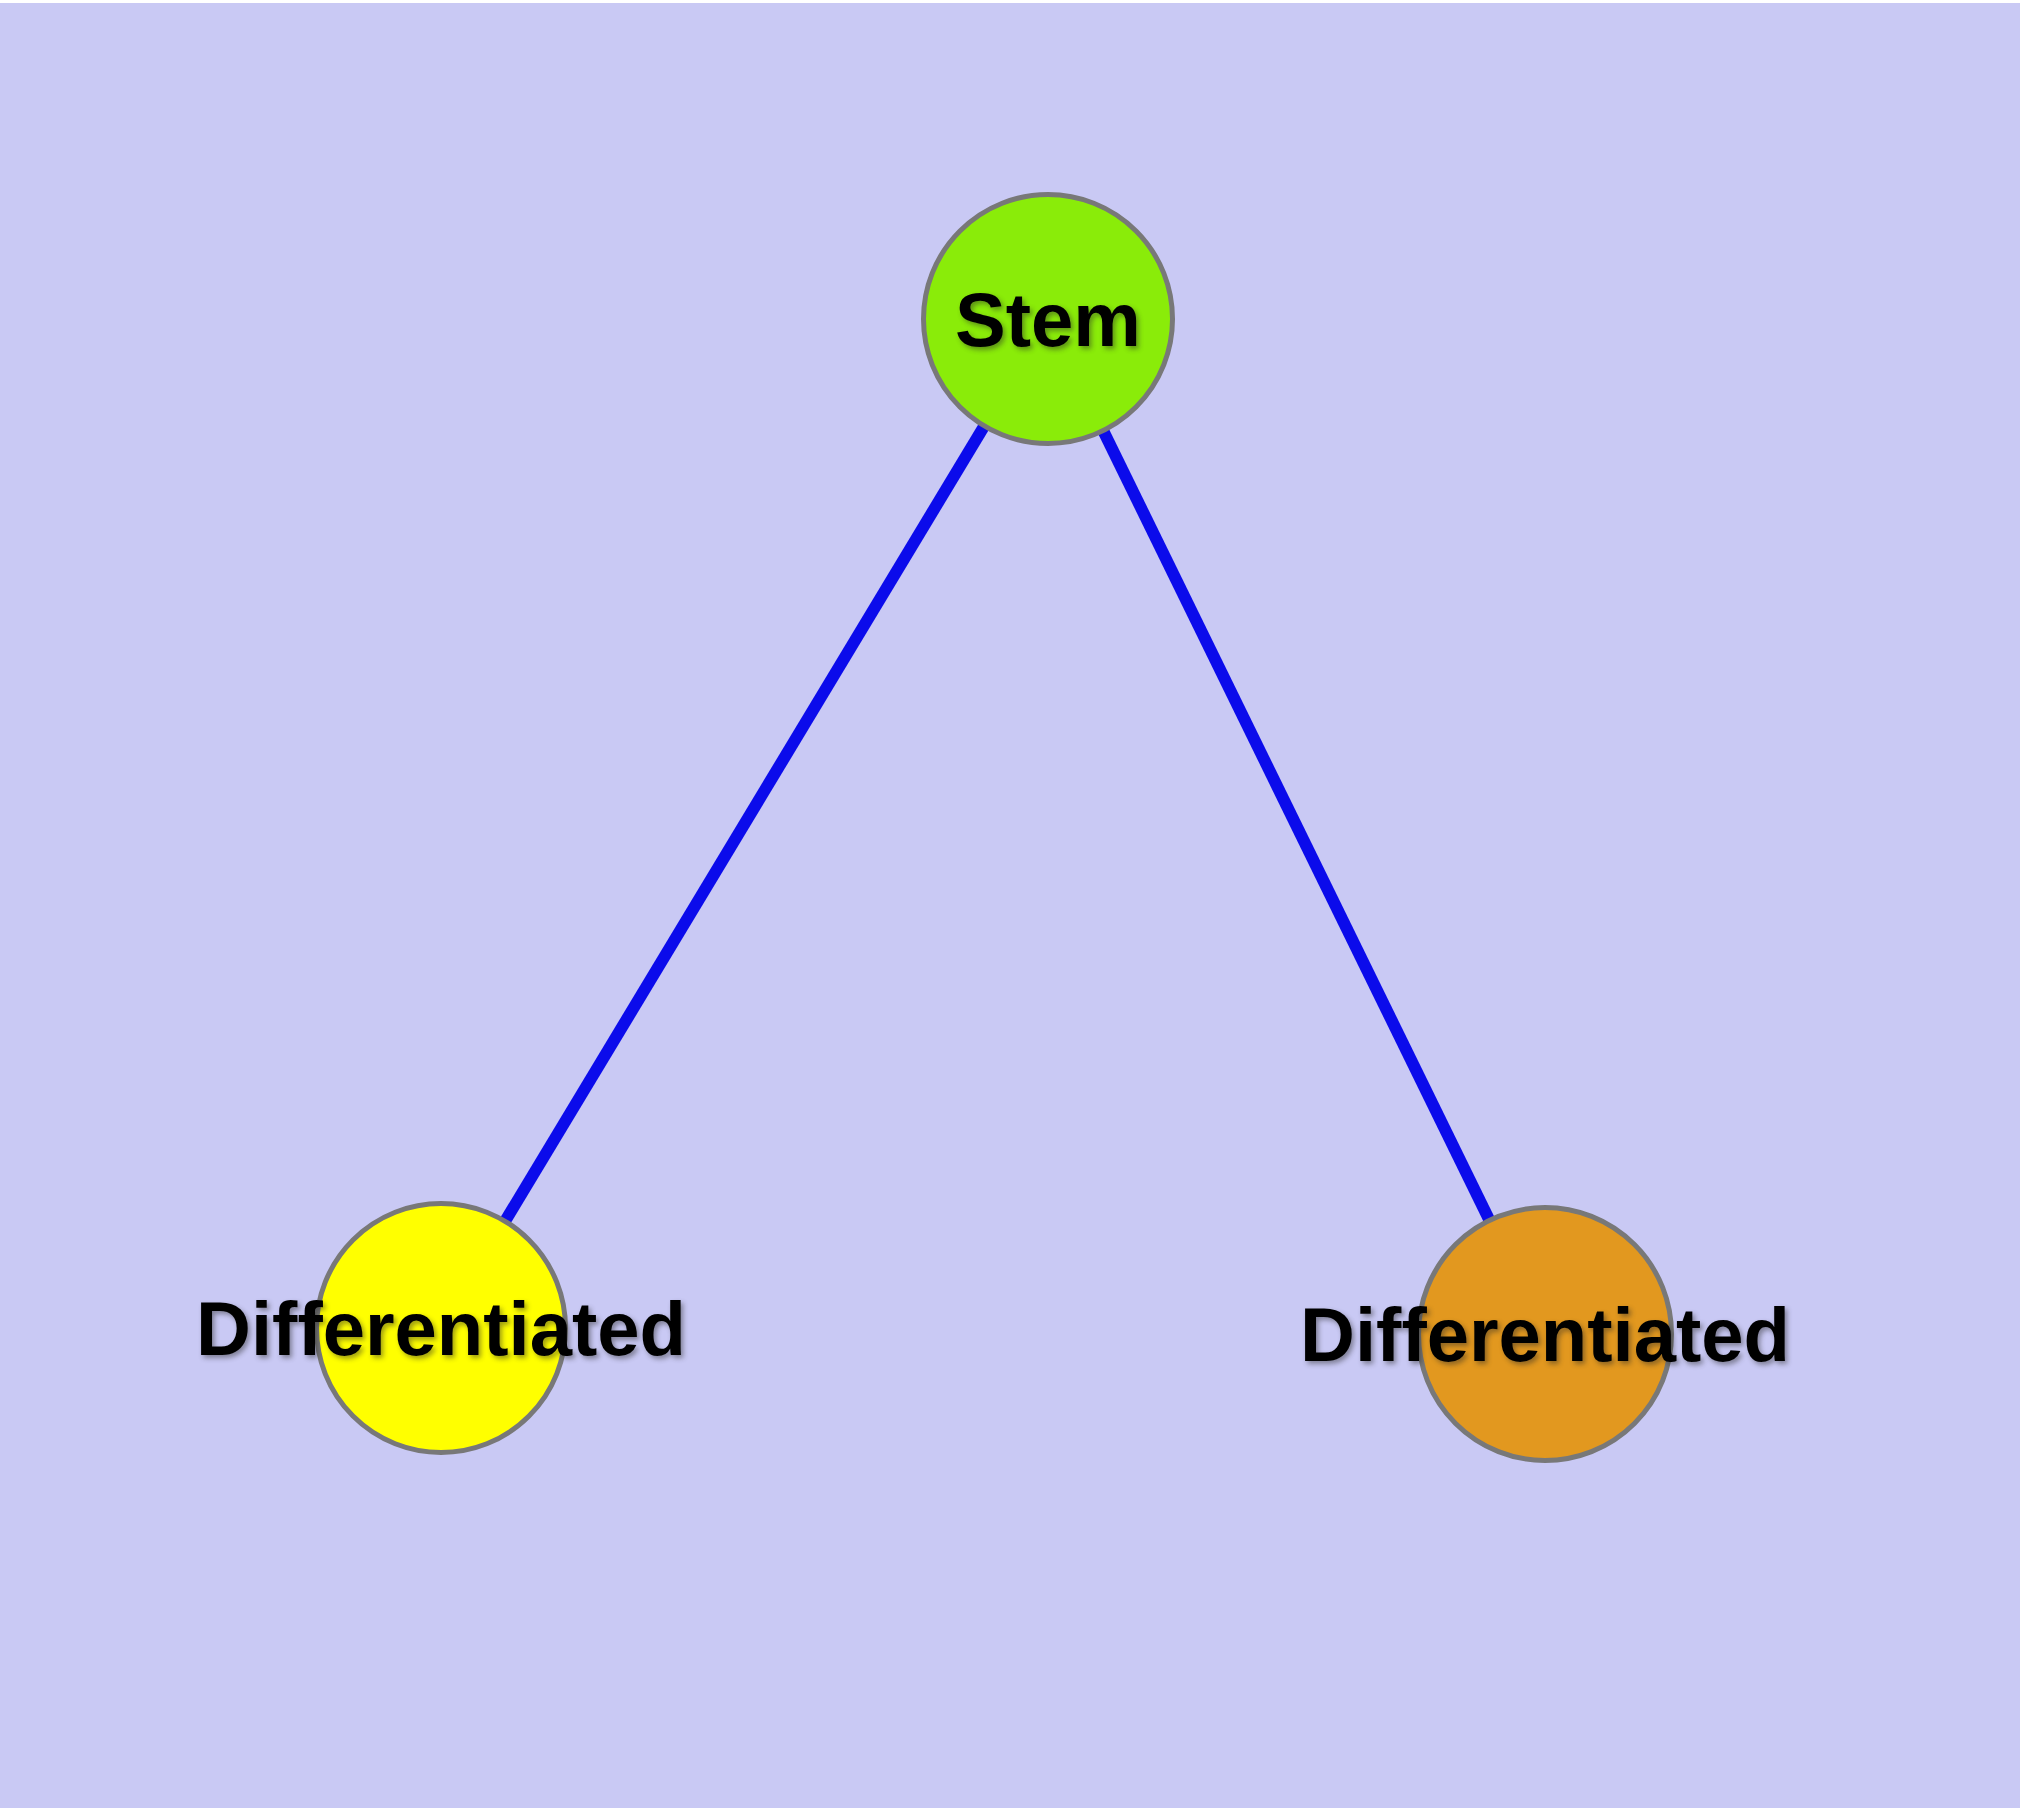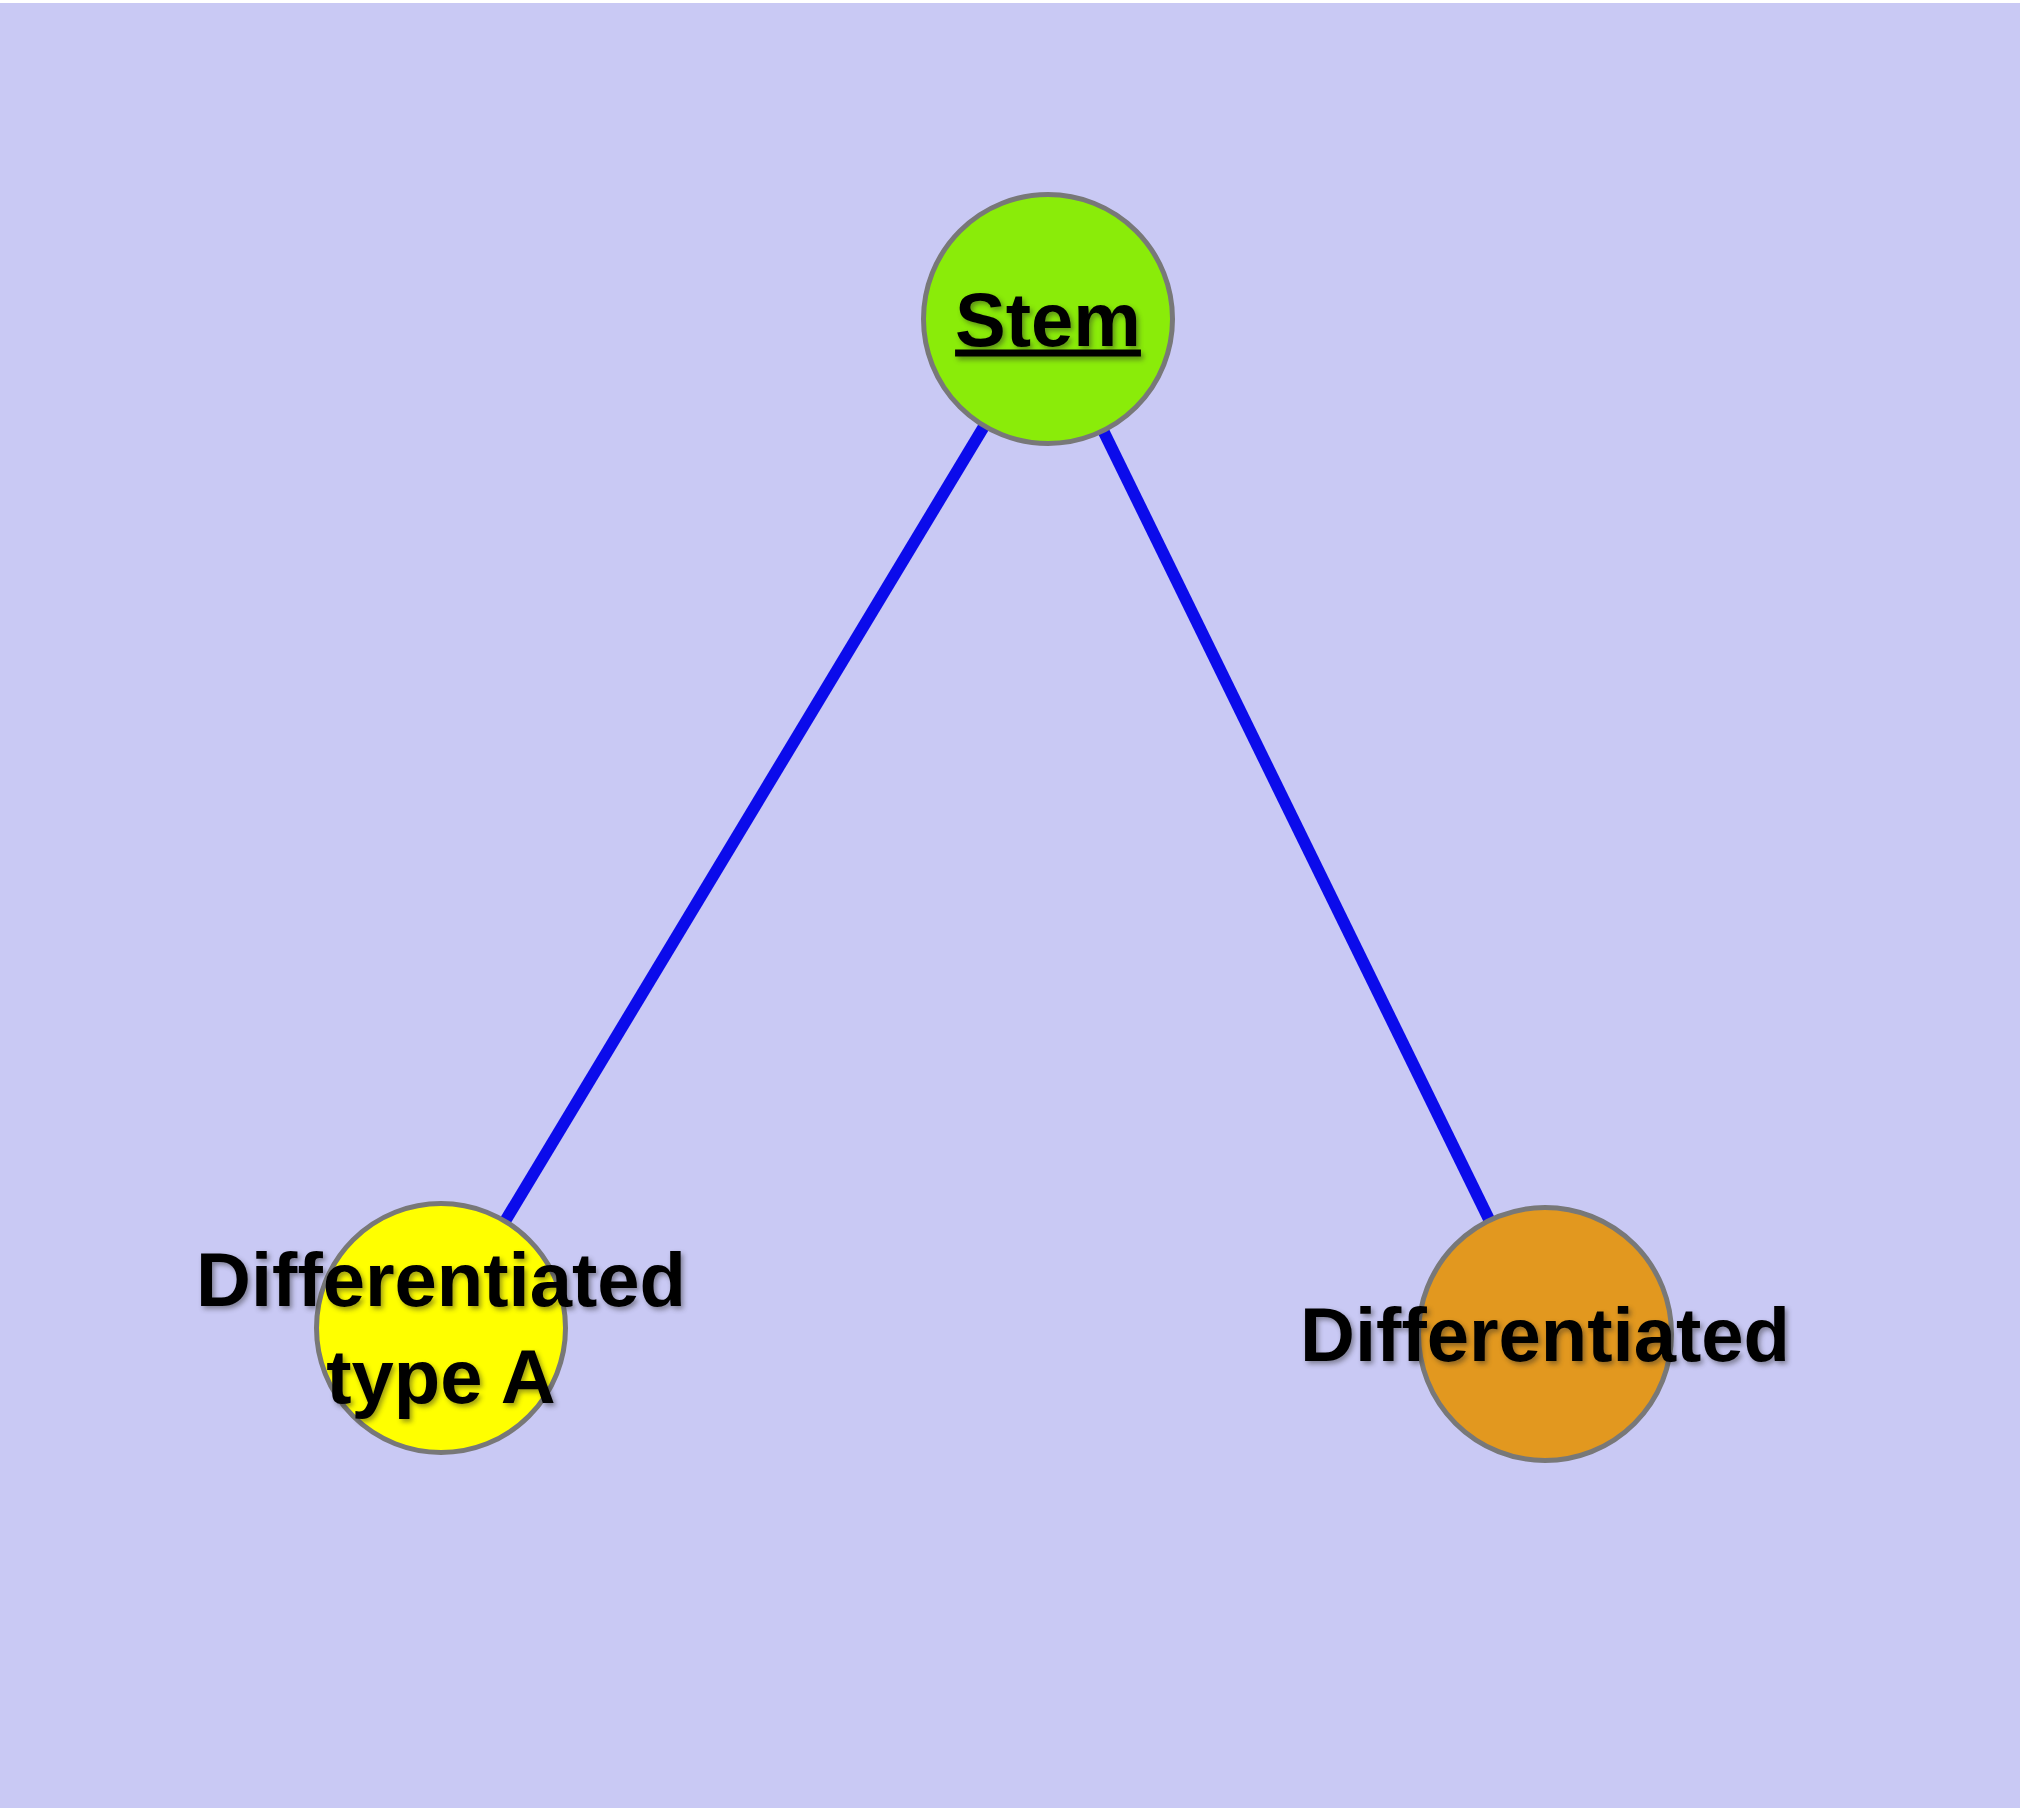--- a/index.html
+++ b/index.html
@@ -62,21 +62,20 @@
     font-weight: bold;
     font-size: 76px;
     line-height: 97px;
     text-align: center;
     white-space: nowrap;
     text-shadow: 2.5px 3.4px 5.1px rgba(40, 40, 40, 0.45);
   }
   .label-stem {
     left: 1048px;
     top: 316px;
-    text-decoration: underline;
   }
   .label-type-a {
     left: 441px;
     top: 1325px;
   }
   .label-type-b {
     left: 1545px;
     top: 1331px;
   }
 </style>
@@ -93,21 +92,20 @@
   <div class="node node-stem"></div>
   <div class="node node-type-a"></div>
   <div class="node node-type-b"></div>
 
   <div class="node-label label-stem">
     <div>Stem</div>
   </div>
 
   <div class="node-label label-type-a">
     <div>Differentiated</div>
-    <div>type A</div>
   </div>
 
   <div class="node-label label-type-b">
     <div>Differentiated</div>
   </div>
 
 </div>
 
 
 </body></html>

